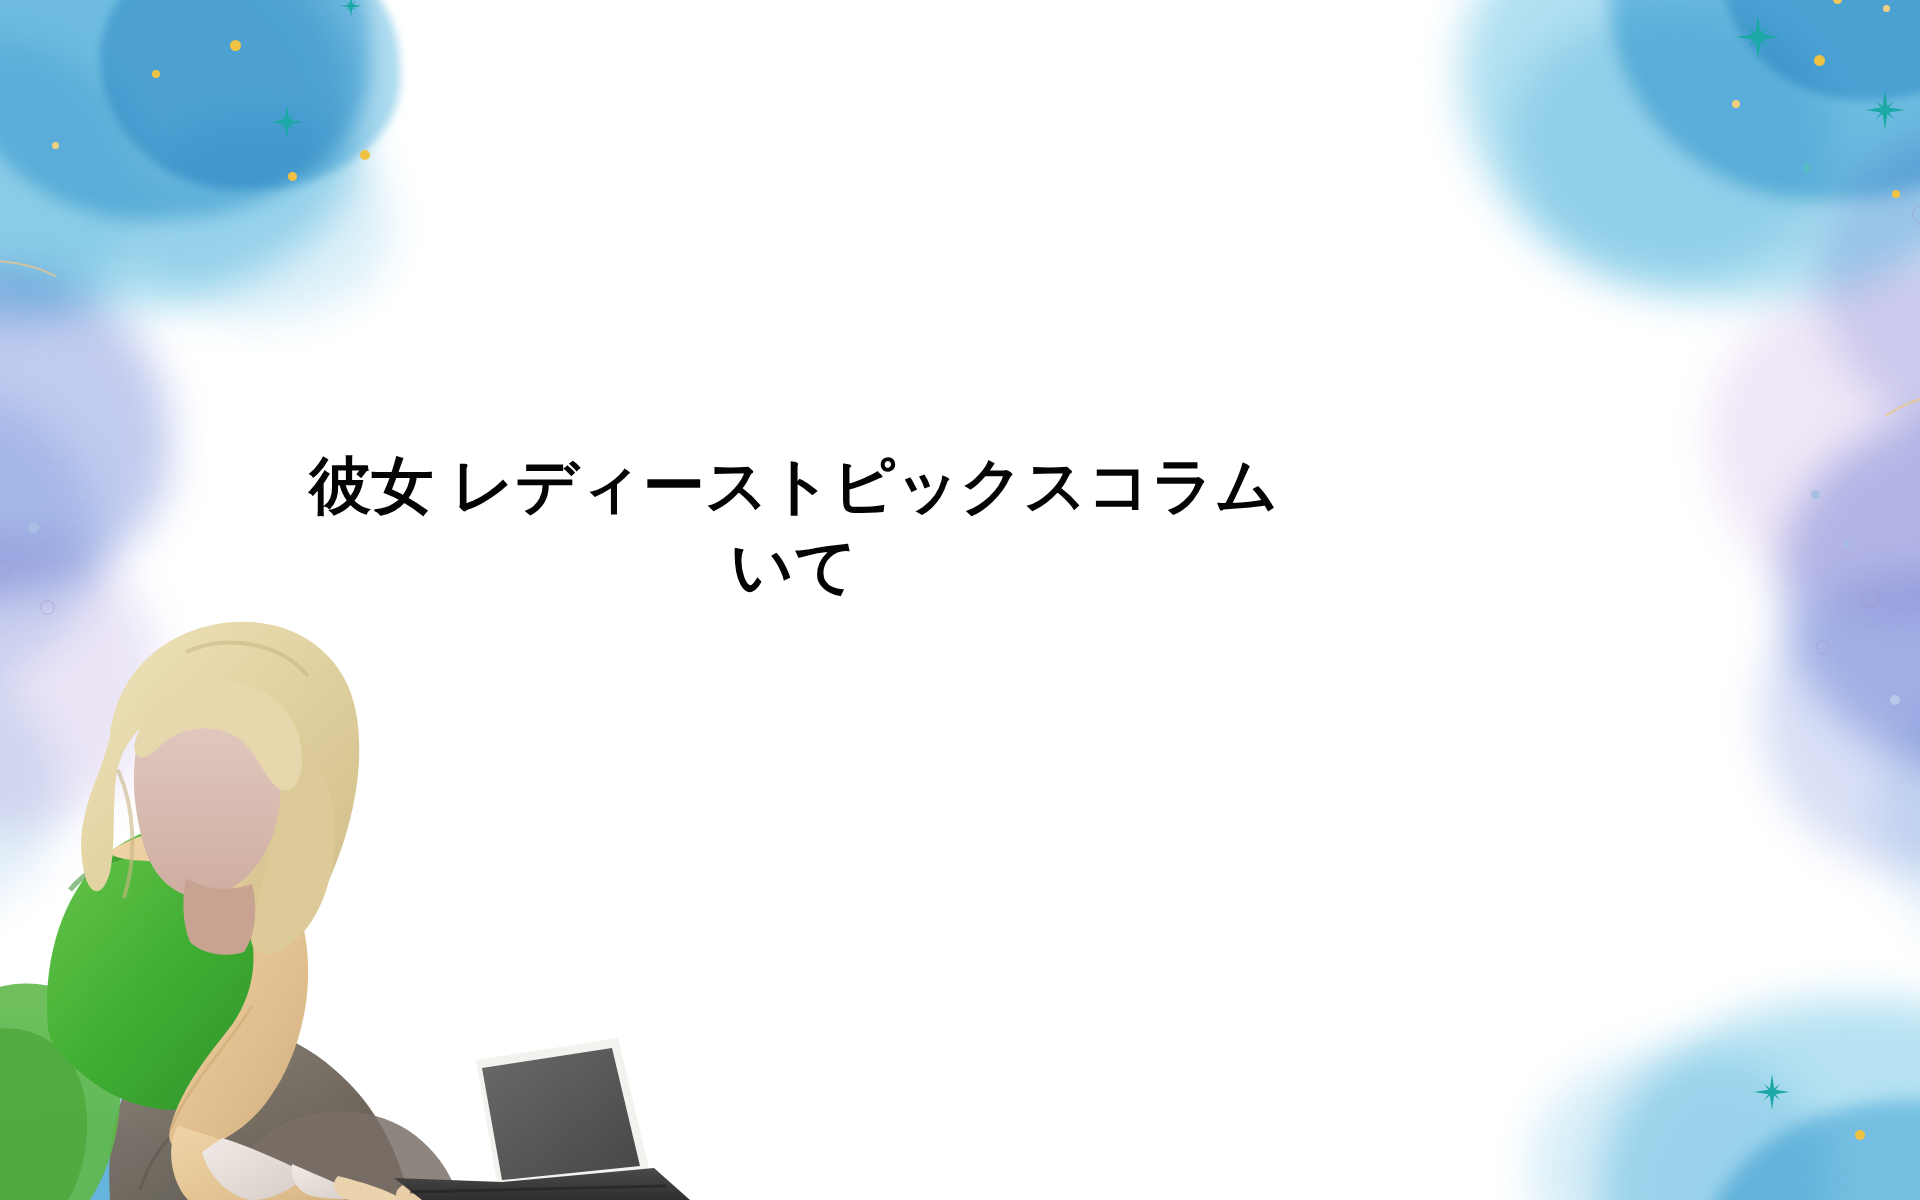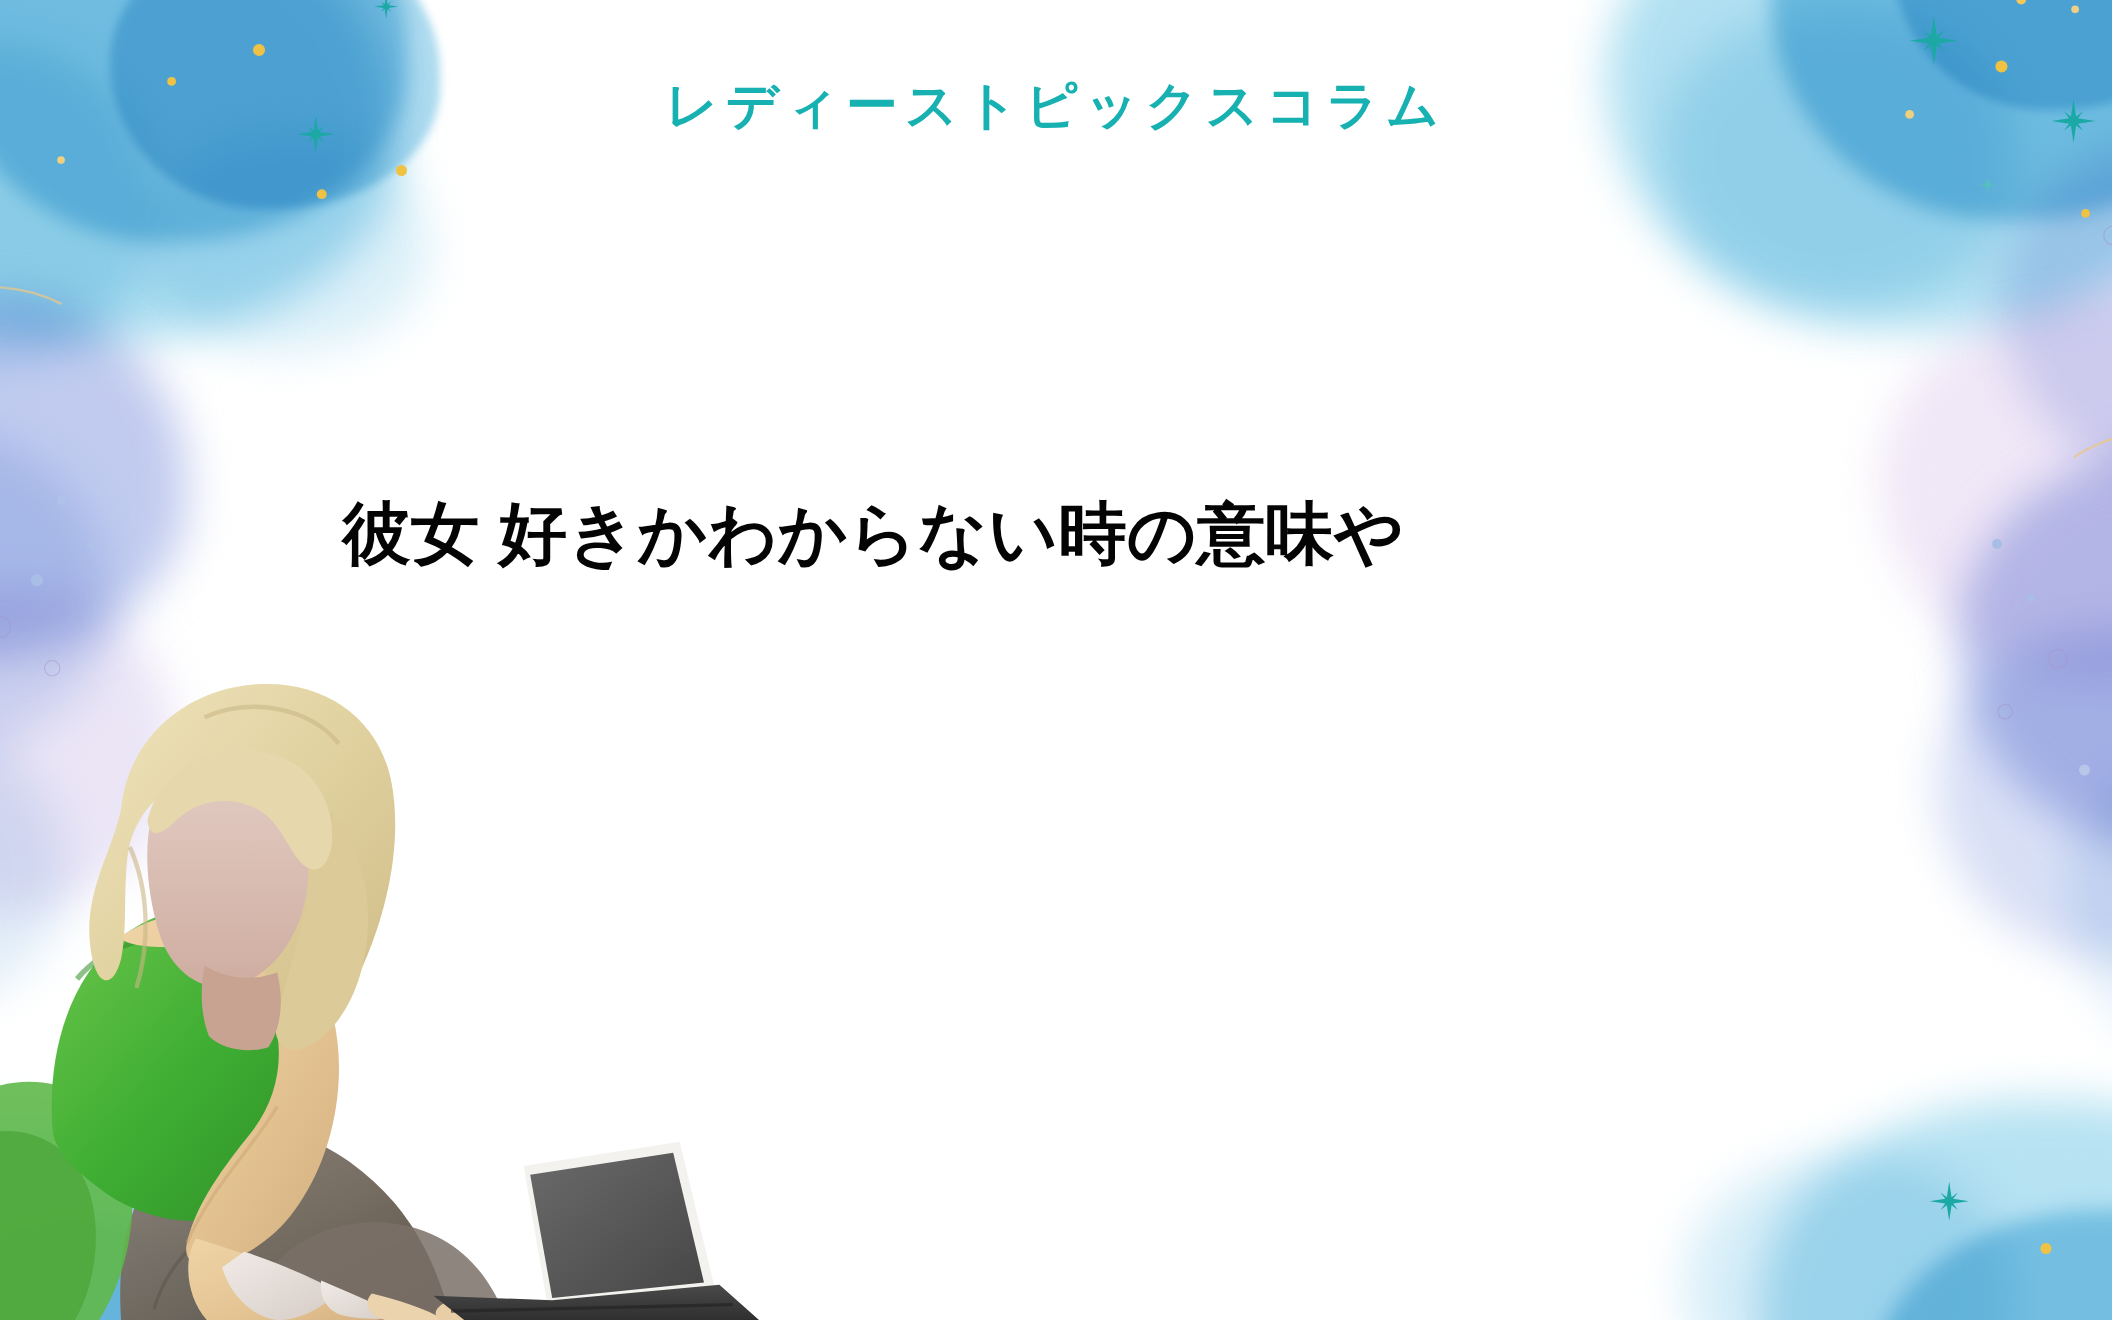--- a/index.html
+++ b/index.html
@@ -218,24 +218,24 @@
 
     <div class="blob soft" style="right:290px; bottom:110px; width:300px; height:250px; background:#CBE9F6; opacity:.75;"></div>
     <div class="star" style="right:330px; bottom:300px; width:36px; height:36px; color:#1CA9A6;">
         <i></i>
       </div>
 
     <div class="dot" style="right:255px; bottom:270px; width:10px; height:10px; background:#F0C244;"></div>
 
   </div>
 
-  <div id="kicker">レディーストピックスコラム</div>
 
   <div id="title">
-    <div>彼女 好きかわからない時の意味や</div>
+    <div>彼女 レディーストピックスコラム</div>
+    <div>いて</div>
   </div>
 
   <div id="illus">
     <svg viewBox="0 0 720 640" xmlns="http://www.w3.org/2000/svg">
       <defs>
         <linearGradient id="gHair" x1="0" y1="0" x2="1" y2="1">
           <stop offset="0%" stop-color="#EFE4BE"></stop>
           <stop offset="45%" stop-color="#E2D3A2"></stop>
           <stop offset="100%" stop-color="#CFBC86"></stop>
         </linearGradient>

